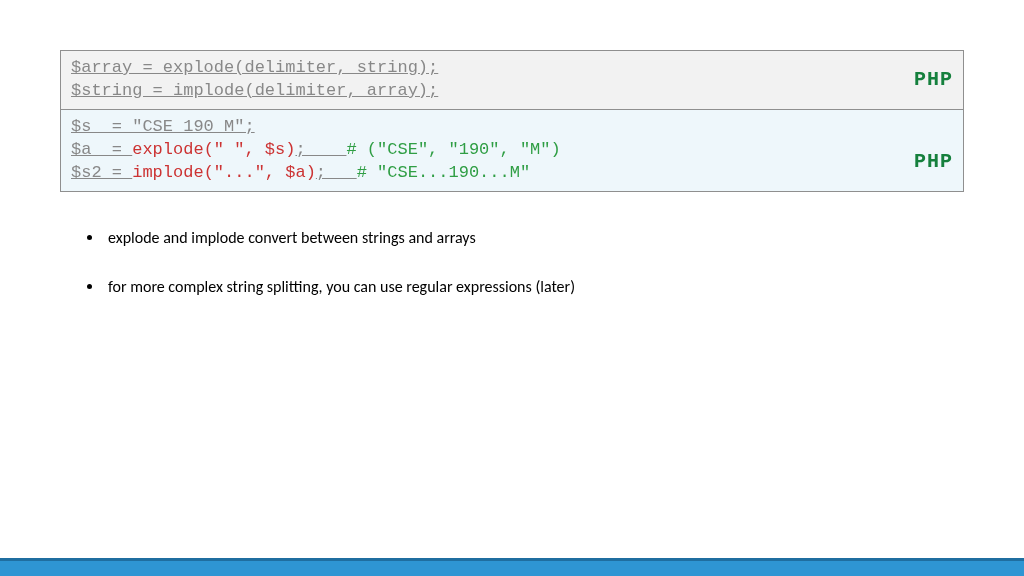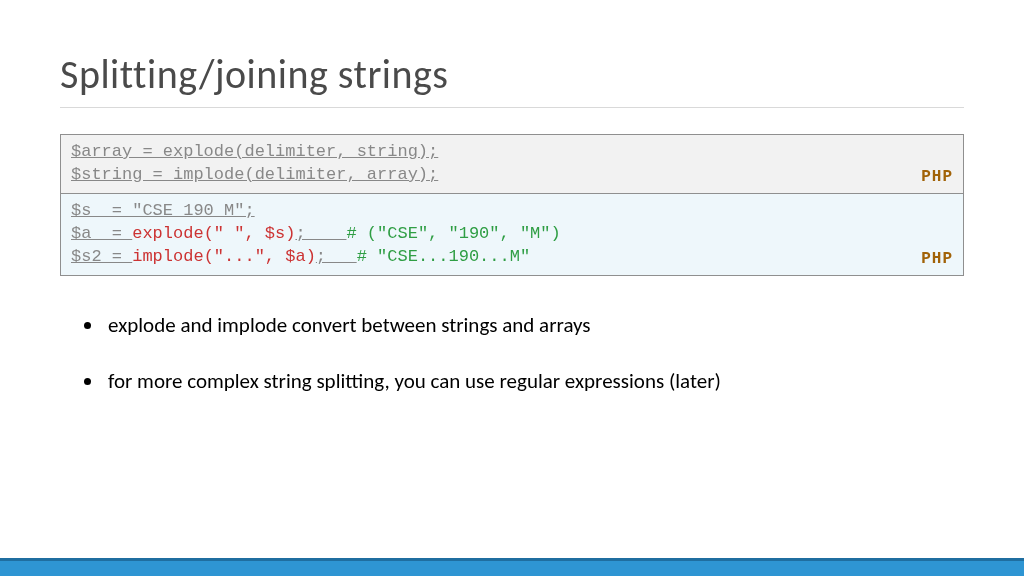--- a/index.html
+++ b/index.html
@@ -36,53 +36,52 @@
     position: relative;
     padding: 6px 10px 6px 10px;
     white-space: pre;
     color: #888888;
   }
   .code-box.syntax { background: #f2f2f2; }
   .code-box.example { background: #eef7fb; margin-top: -1px; }
   .lang-badge {
     position: absolute;
     right: 10px;
-    bottom: 4px;
+    bottom: 16px;
     font-weight: bold;
-    color: #a16207;
+    color: #15803d;
     letter-spacing: 1px;
-    font-size: 16px;
+    font-size: 20px;
   }
   .tok-default { color: #888888; text-decoration: underline; }
   .tok-func    { color: #cc3333; }
   .tok-comment { color: #2f9e44; }
   .bullets {
     margin-top: 36px;
     padding-left: 44px;
-    font-size: 21px;
+    font-size: 16px;
     color: #000000;
     font-weight: 400;
   }
   .bullets li { margin-bottom: 30px; padding-left: 4px; }
   .footer-bar {
     position: absolute;
     left: 0;
     bottom: 0;
     width: 1024px;
     height: 18px;
     background: #2e95d3;
     border-top: 3px solid #1f6ea0;
   }
 </style>
 </head>
 <body>
 
 <div class="slide">
 
-  <h1 class="heading">Splitting/joining strings</h1>
 
   <div class="code-box syntax"><span class="tok-default">$array = explode(delimiter, string);</span>
 <span class="tok-default">$string = implode(delimiter, array);</span><span class="lang-badge">PHP</span></div>
 
   <div class="code-box example"><span class="tok-default">$s  = "CSE 190 M";</span>
 <span class="tok-default">$a  = </span><span class="tok-func">explode(" ", $s)</span><span class="tok-default">;    </span><span class="tok-comment"># ("CSE", "190", "M")</span>
 <span class="tok-default">$s2 = </span><span class="tok-func">implode("...", $a)</span><span class="tok-default">;   </span><span class="tok-comment"># "CSE...190...M"</span><span class="lang-badge">PHP</span></div>
 
   <ul class="bullets">
     <li>explode and implode convert between strings and arrays</li>

